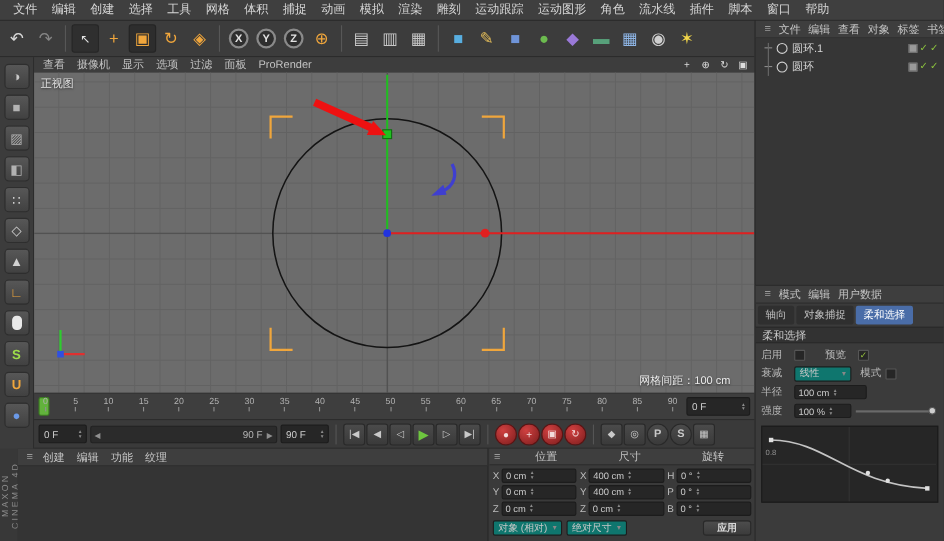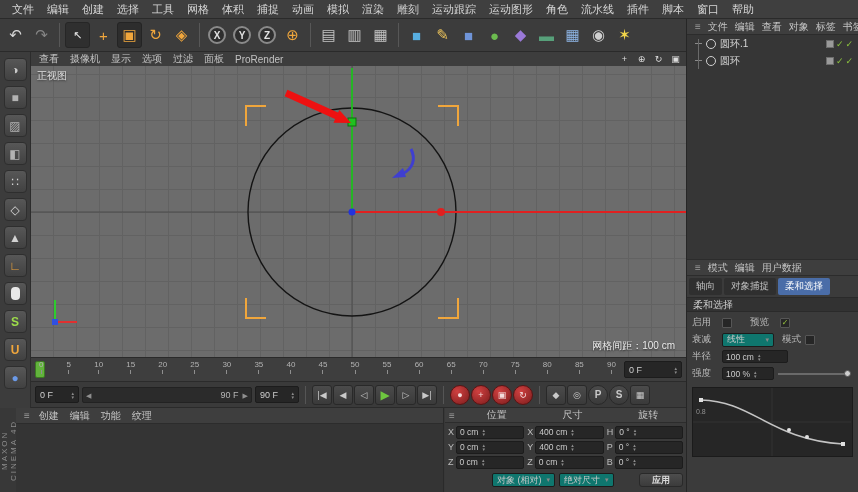--- a/index.html
+++ b/index.html
@@ -38,21 +38,21 @@
              display:flex; align-items:center; font-size:10px; color:#c2c2c2; padding-left:3px; }
   .vp-menu-item { padding:0 5px; white-space:nowrap; }
   .vp-nav { margin-left:auto; display:flex; gap:2px; padding-right:3px; }
   .vp-nav-btn { width:15px; height:12px; font-size:9px; color:#ddd; display:flex; align-items:center; justify-content:center; }
 
   .vp-canvas { position:absolute; left:31px; top:66px; width:655px; height:292px; background-color:#6c6c6c;
     background-image: linear-gradient(#626262 1px, transparent 1px), linear-gradient(90deg,#626262 1px, transparent 1px);
     background-size:23px 23px; background-position:22px 8px; border-bottom:1px solid #2a2a2a; overflow:hidden; }
   .vp-canvas svg { position:absolute; left:0; top:0; }
   .vp-label { position:absolute; left:6px; top:3px; font-size:10px; color:#e2e2e2; text-shadow:0 1px 2px rgba(0,0,0,.6); }
-  .grid-label { position:absolute; right:11px; bottom:4px; font-size:10px; color:#ececec; text-shadow:0 1px 2px rgba(0,0,0,.6); }
+  .grid-label { position:absolute; right:22px; bottom:4px; font-size:10px; color:#ececec; text-shadow:0 1px 2px rgba(0,0,0,.6); }
 
   
   .ruler { position:absolute; left:31px; top:358px; width:655px; height:24px; background:#3e3e3e; border-bottom:1px solid #2b2b2b; }
   .ruler-ticks { position:absolute; left:8px; right:70px; top:2px; display:flex; justify-content:space-between; }
   .tick { font-size:8px; color:#b2b2b2; text-align:center; }
   .tick::after { content:""; display:block; width:1px; height:4px; background:#8f8f8f; margin:1px auto 0; }
   .playhead { position:absolute; left:4px; top:3px; width:10px; height:17px; background:#62b33c;
               border:1px solid #3c7a22; border-radius:2px; }
   .cur-frame { position:absolute; right:4px; top:3px; width:58px; }
 
@@ -91,21 +91,21 @@
   .coord { position:absolute; left:445px; top:0; width:241px; height:84px; background:#3a3a3a; }
   .coord-head-row { display:flex; align-items:center; height:15px; background:#3e3e3e; font-size:10px;
                     color:#c5c5c5; border-bottom:1px solid #2c2c2c; }
   .coord-head-row .burger { color:#9a9a9a; padding:0 4px; }
   .coord-head { flex:1; text-align:center; }
   .coord-grid { display:flex; gap:3px; padding:2px 3px; }
   .coord-col { flex:1; display:flex; flex-direction:column; gap:1px; }
   .coord-row { display:flex; align-items:center; height:14px; gap:2px; font-size:9px; color:#bdbdbd; }
   .fieldbox { flex:1; background:#262626; border:1px solid #1c1c1c; border-radius:2px; height:13px;
               display:flex; align-items:center; padding:0 3px; font-size:8.5px; color:#cccccc; }
-  .coord-foot { display:flex; align-items:center; gap:4px; padding:2px 3px;margin-left:44px; }
+  .coord-foot { display:flex; align-items:center; gap:4px; padding:2px 3px; }
   .dd { background:#0f766e; border:1px solid #1c1c1c; border-radius:2px; height:14px; display:flex;
         align-items:center; padding:0 4px; font-size:9px; color:#c8c8c8; min-width:52px; }
   .dd::after { content:"▾"; margin-left:auto; padding-left:5px; color:#888; font-size:7px; }
   .apply-btn { margin-left:auto; background:linear-gradient(#4d4d4d,#3b3b3b); border:1px solid #292929;
                border-radius:3px; height:14px; font-size:9px; color:#d8d8d8; padding:0 12px;
                display:flex; align-items:center;font-weight:bold; }
 
   
   .right { position:absolute; left:686px; top:19px; width:172px; height:473px; background:#3b3b3b; border-left:1px solid #262626; }
   .right .panel-menu .pm-item { padding:0 3px; }

